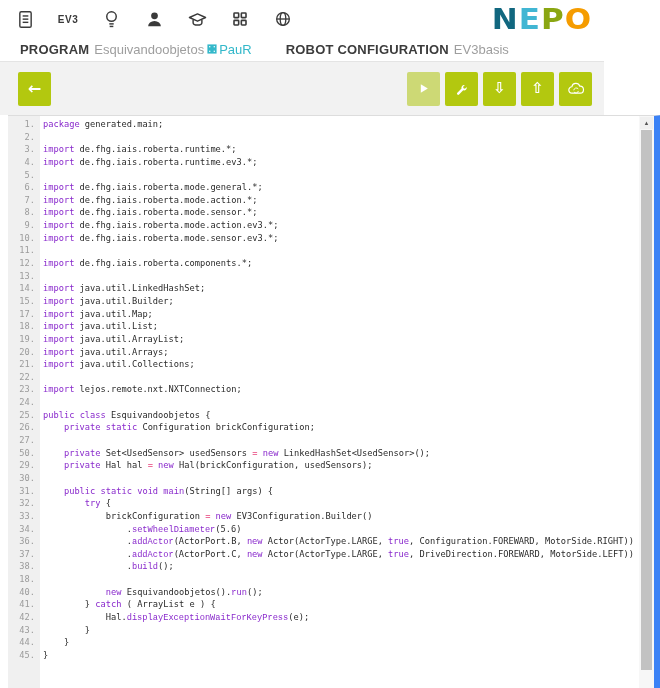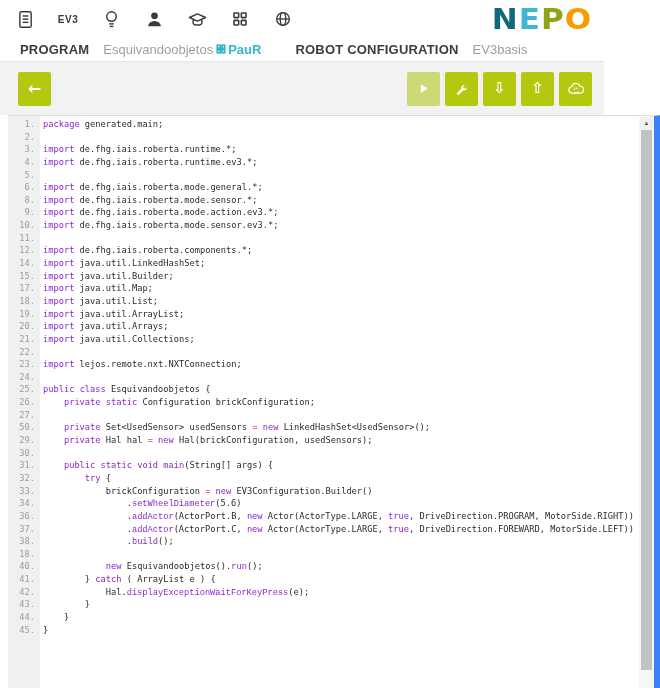--- a/index.html
+++ b/index.html
@@ -17,22 +17,22 @@
   .hicons{display:flex;align-items:center;gap:21px;}
   .hicon{width:22px;height:22px;display:flex;align-items:center;justify-content:center;color:#3a3a3a;cursor:pointer;}
   .hicon svg{display:block;}
   .ev3txt{font-weight:bold;font-size:10px;color:#3a3a3a;letter-spacing:.5px;}
   .logo{margin-left:auto;display:flex;align-items:center;font-family:"DejaVu Sans",sans-serif;font-weight:bold;font-size:31px;line-height:1;letter-spacing:1px;margin-right:2px;}
   .logo span{display:inline-block;transform:scaleY(.92);}
 
   
   .infobar{height:24px;display:flex;align-items:center;padding:0 20px;background:#fff;font-size:13px;border-bottom:1px solid #e4e4e4;}
   .ib-label{font-weight:bold;color:#3c3c3c;letter-spacing:.2px;}
-  .ib-value{color:#9e9e9e;margin-left:14px;}
-  .ib-user{color:var(--teal);font-weight:bold;margin-left:3px;display:flex;align-items:center;gap:2px;}
+  .ib-value{color:#9e9e9e;margin-left:5px;}
+  .ib-user{color:var(--teal);font-weight:normal;margin-left:3px;display:flex;align-items:center;gap:2px;}
   .ib-gap{width:34px;}
   .gridicon{display:inline-block;}
 
   
   .toolbar{height:53px;background:#f2f2f2;display:flex;align-items:center;padding:0 12px 0 18px;}
   .gbtn{width:33px;height:34px;border:none;border-radius:2px;background:var(--green);color:#fff;display:flex;align-items:center;justify-content:center;cursor:pointer;padding:0;}
   .gbtn.disabled{background:var(--green-light);}
   .btn-group{margin-left:auto;display:flex;gap:5px;}
   .arrowglyph{font-family:"DejaVu Sans",sans-serif;font-size:15px;font-weight:bold;line-height:1;}
   .backglyph{font-family:"DejaVu Sans",sans-serif;font-size:16px;font-weight:bold;line-height:1;}
@@ -167,46 +167,48 @@
   </div>
 
   <div class="editor">
     <div class="code">
         <div class="cl"><span class="ln">1.</span><span class="ct"><span class="tok-k">package</span><span class="tok-d"> generated.main;</span></span></div>
         <div class="cl"><span class="ln">2.</span><span class="ct"></span></div>
         <div class="cl"><span class="ln">3.</span><span class="ct"><span class="tok-k">import</span><span class="tok-d"> de.fhg.iais.roberta.runtime.*;</span></span></div>
         <div class="cl"><span class="ln">4.</span><span class="ct"><span class="tok-k">import</span><span class="tok-d"> de.fhg.iais.roberta.runtime.ev3.*;</span></span></div>
         <div class="cl"><span class="ln">5.</span><span class="ct"></span></div>
         <div class="cl"><span class="ln">6.</span><span class="ct"><span class="tok-k">import</span><span class="tok-d"> de.fhg.iais.roberta.mode.general.*;</span></span></div>
+        <div class="cl"><span class="ln">7.</span><span class="ct"><span class="tok-k">import</span><span class="tok-d"> de.fhg.iais.roberta.mode.action.*;</span></span></div>
         <div class="cl"><span class="ln">8.</span><span class="ct"><span class="tok-k">import</span><span class="tok-d"> de.fhg.iais.roberta.mode.sensor.*;</span></span></div>
         <div class="cl"><span class="ln">9.</span><span class="ct"><span class="tok-k">import</span><span class="tok-d"> de.fhg.iais.roberta.mode.action.ev3.*;</span></span></div>
         <div class="cl"><span class="ln">10.</span><span class="ct"><span class="tok-k">import</span><span class="tok-d"> de.fhg.iais.roberta.mode.sensor.ev3.*;</span></span></div>
         <div class="cl"><span class="ln">11.</span><span class="ct"></span></div>
         <div class="cl"><span class="ln">12.</span><span class="ct"><span class="tok-k">import</span><span class="tok-d"> de.fhg.iais.roberta.components.*;</span></span></div>
+        <div class="cl"><span class="ln">13.</span><span class="ct"></span></div>
         <div class="cl"><span class="ln">14.</span><span class="ct"><span class="tok-k">import</span><span class="tok-d"> java.util.LinkedHashSet;</span></span></div>
         <div class="cl"><span class="ln">15.</span><span class="ct"><span class="tok-k">import</span><span class="tok-d"> java.util.Builder;</span></span></div>
         <div class="cl"><span class="ln">17.</span><span class="ct"><span class="tok-k">import</span><span class="tok-d"> java.util.Map;</span></span></div>
         <div class="cl"><span class="ln">18.</span><span class="ct"><span class="tok-k">import</span><span class="tok-d"> java.util.List;</span></span></div>
         <div class="cl"><span class="ln">19.</span><span class="ct"><span class="tok-k">import</span><span class="tok-d"> java.util.ArrayList;</span></span></div>
         <div class="cl"><span class="ln">20.</span><span class="ct"><span class="tok-k">import</span><span class="tok-d"> java.util.Arrays;</span></span></div>
         <div class="cl"><span class="ln">21.</span><span class="ct"><span class="tok-k">import</span><span class="tok-d"> java.util.Collections;</span></span></div>
         <div class="cl"><span class="ln">22.</span><span class="ct"></span></div>
         <div class="cl"><span class="ln">23.</span><span class="ct"><span class="tok-k">import</span><span class="tok-d"> lejos.remote.nxt.NXTConnection;</span></span></div>
         <div class="cl"><span class="ln">24.</span><span class="ct"></span></div>
         <div class="cl"><span class="ln">25.</span><span class="ct"><span class="tok-k">public</span><span class="tok-d"> </span><span class="tok-k">class</span><span class="tok-d"> Esquivandoobjetos {</span></span></div>
         <div class="cl"><span class="ln">26.</span><span class="ct"><span class="tok-d">    </span><span class="tok-k">private</span><span class="tok-d"> </span><span class="tok-k">static</span><span class="tok-d"> Configuration brickConfiguration;</span></span></div>
         <div class="cl"><span class="ln">27.</span><span class="ct"></span></div>
         <div class="cl"><span class="ln">50.</span><span class="ct"><span class="tok-d">    </span><span class="tok-k">private</span><span class="tok-d"> Set&lt;UsedSensor&gt; usedSensors </span><span class="tok-o">=</span><span class="tok-d"> </span><span class="tok-k">new</span><span class="tok-d"> LinkedHashSet&lt;UsedSensor&gt;();</span></span></div>
         <div class="cl"><span class="ln">29.</span><span class="ct"><span class="tok-d">    </span><span class="tok-k">private</span><span class="tok-d"> Hal hal </span><span class="tok-o">=</span><span class="tok-d"> </span><span class="tok-k">new</span><span class="tok-d"> Hal(brickConfiguration, usedSensors);</span></span></div>
         <div class="cl"><span class="ln">30.</span><span class="ct"></span></div>
         <div class="cl"><span class="ln">31.</span><span class="ct"><span class="tok-d">    </span><span class="tok-k">public</span><span class="tok-d"> </span><span class="tok-k">static</span><span class="tok-d"> </span><span class="tok-k">void</span><span class="tok-d"> </span><span class="tok-m">main</span><span class="tok-d">(String[] args) {</span></span></div>
         <div class="cl"><span class="ln">32.</span><span class="ct"><span class="tok-d">        </span><span class="tok-k">try</span><span class="tok-d"> {</span></span></div>
         <div class="cl"><span class="ln">33.</span><span class="ct"><span class="tok-d">            brickConfiguration </span><span class="tok-o">=</span><span class="tok-d"> </span><span class="tok-k">new</span><span class="tok-d"> EV3Configuration.Builder()</span></span></div>
         <div class="cl"><span class="ln">34.</span><span class="ct"><span class="tok-d">                .</span><span class="tok-m">setWheelDiameter</span><span class="tok-d">(</span><span class="tok-num">5.6</span><span class="tok-d">)</span></span></div>
-        <div class="cl"><span class="ln">36.</span><span class="ct"><span class="tok-d">                .</span><span class="tok-m">addActor</span><span class="tok-d">(ActorPort.B, </span><span class="tok-k">new</span><span class="tok-d"> Actor(ActorType.LARGE, </span><span class="tok-k">true</span><span class="tok-d">, DriveDirection.PROGRAM, MotorSide.RIGHT))</span></span></div>
+        <div class="cl"><span class="ln">36.</span><span class="ct"><span class="tok-d">                .</span><span class="tok-m">addActor</span><span class="tok-d">(ActorPort.B, </span><span class="tok-k">new</span><span class="tok-d"> Actor(ActorType.LARGE, </span><span class="tok-k">true</span><span class="tok-d">, Configuration.FOREWARD, MotorSide.RIGHT))</span></span></div>
         <div class="cl"><span class="ln">37.</span><span class="ct"><span class="tok-d">                .</span><span class="tok-m">addActor</span><span class="tok-d">(ActorPort.C, </span><span class="tok-k">new</span><span class="tok-d"> Actor(ActorType.LARGE, </span><span class="tok-k">true</span><span class="tok-d">, DriveDirection.FOREWARD, MotorSide.LEFT))</span></span></div>
         <div class="cl"><span class="ln">38.</span><span class="ct"><span class="tok-d">                .</span><span class="tok-m">build</span><span class="tok-d">();</span></span></div>
         <div class="cl"><span class="ln">18.</span><span class="ct"></span></div>
         <div class="cl"><span class="ln">40.</span><span class="ct"><span class="tok-d">            </span><span class="tok-k">new</span><span class="tok-d"> Esquivandoobjetos().</span><span class="tok-m">run</span><span class="tok-d">();</span></span></div>
         <div class="cl"><span class="ln">41.</span><span class="ct"><span class="tok-d">        } </span><span class="tok-k">catch</span><span class="tok-d"> ( ArrayList e ) {</span></span></div>
         <div class="cl"><span class="ln">42.</span><span class="ct"><span class="tok-d">            Hal.</span><span class="tok-m">displayExceptionWaitForKeyPress</span><span class="tok-d">(e);</span></span></div>
         <div class="cl"><span class="ln">43.</span><span class="ct"><span class="tok-d">        }</span></span></div>
         <div class="cl"><span class="ln">44.</span><span class="ct"><span class="tok-d">    }</span></span></div>
         <div class="cl"><span class="ln">45.</span><span class="ct"><span class="tok-d">}</span></span></div>
       </div>

